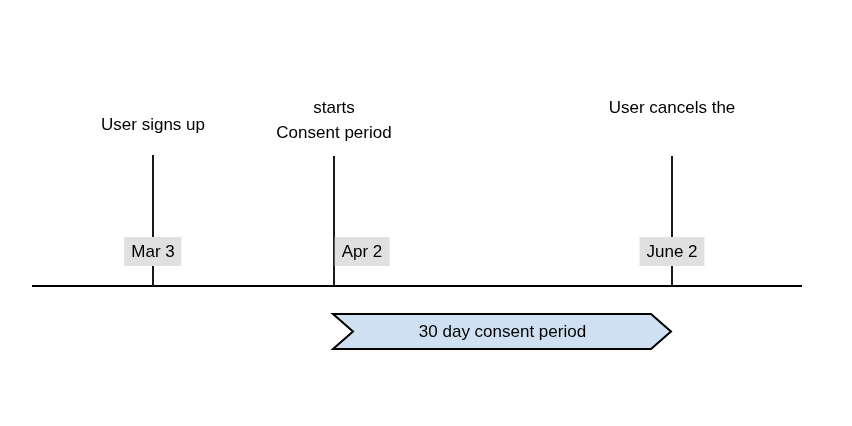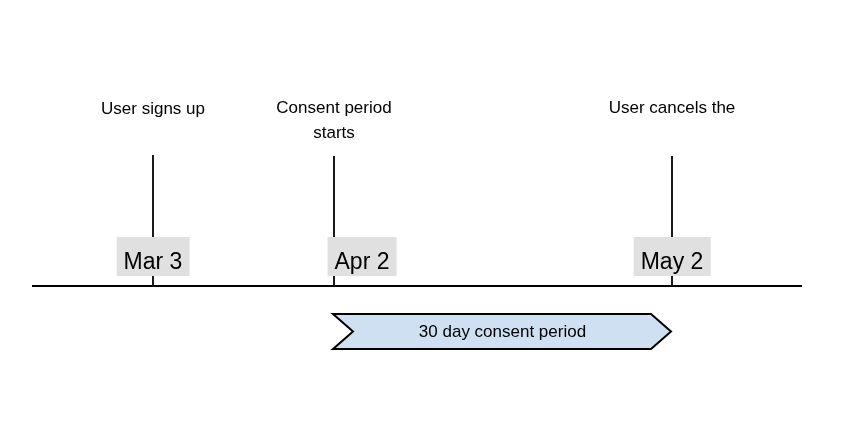--- a/index.html
+++ b/index.html
@@ -55,23 +55,23 @@
     font-size: 17px;
     line-height: 25px;
     white-space: nowrap;
     color: #000000;
   }
   .date-chip {
     position: absolute;
     transform: translateX(-50%);
     left: 0;
     background: #e0e0e0;
-    font-size: 23px;
+    font-size: 17px;
     line-height: 21px;
-    padding: 14px 7px 4px 7px;
+    padding: 4px 7px 4px 7px;
     white-space: nowrap;
     color: #000000;
   }
 
   
   .banner {
     position: absolute;
     left: 333px;
     top: 314px;
     width: 339px;
@@ -99,42 +99,42 @@
   }
 </style>
 </head>
 <body>
 
 <div id="diagram">
 
   <div class="axis-line"></div>
 
   <div class="event" style="left:153px;">
-    <div class="event-label" style="top:96px;">
+    <div class="event-label" style="top:112px;">
       <div>User signs up</div>
     </div>
     <div class="tick" style="top:155px; height:131px;"></div>
     <div class="date-chip" style="top:237px;">Mar 3</div>
   </div>
 
   <div class="event" style="left:334px;">
     <div class="event-label" style="top:95px;">
+      <div>starts</div>
       <div>Consent period</div>
-      <div>starts</div>
     </div>
     <div class="tick" style="top:156px; height:130px;"></div>
     <div class="date-chip" style="top:237px;margin-left:28px;">Apr 2</div>
   </div>
 
   <div class="event" style="left:672px;">
     <div class="event-label" style="top:95px;">
       <div>User cancels the</div>
     </div>
     <div class="tick" style="top:156px; height:130px;"></div>
-    <div class="date-chip" style="top:237px;">May 2</div>
+    <div class="date-chip" style="top:237px;">June 2</div>
   </div>
 
   <div class="banner">
     <svg viewBox="0 0 339 35" xmlns="http://www.w3.org/2000/svg">
       <polygon points="0,0 318,0 338,17.5 318,35 0,35 20,17.5" fill="#cfe0f2" stroke="#000000" stroke-width="2" stroke-linejoin="miter"></polygon>
     </svg>
     <div class="banner-text">30 day consent period</div>
   </div>
 
 </div>

